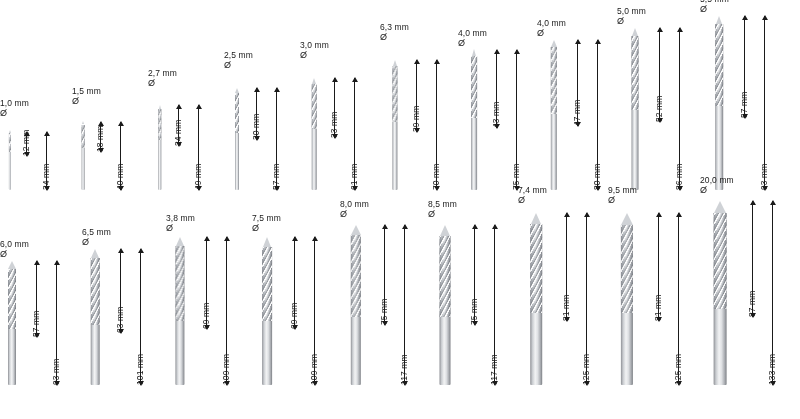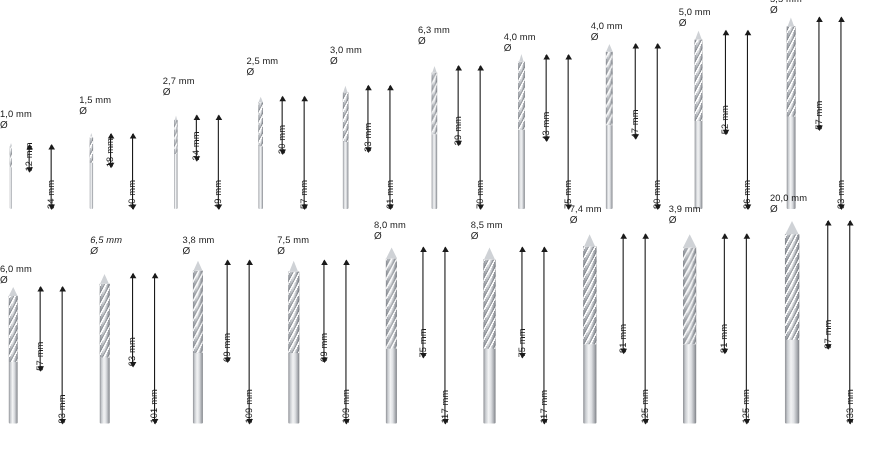--- a/index.html
+++ b/index.html
@@ -388,21 +388,21 @@
       </div>
       <div class="dim" style="left:56px; bottom:0px; height:124px;">
         <div class="line" style="height:124px;"></div>
         <div class="arrow up"></div>
           <div class="arrow down"></div>
         <div class="dimtext" style="bottom:0;">93 mm</div>
       </div>
     </div>
 
     <div class="bit" style="left:82px; bottom:34px;">
-      <div class="bit-label" style="left:0px; bottom:152px;font-style:italic;">
+      <div class="bit-label" style="left:0px; bottom:138px;">
         <span>6,5 mm</span>
         <span class="dia">Ø</span>
       </div>
       <div class="drill" style="left:13px; height:136px;">
         <div class="shank" style="width:8.6px; height:60px;"></div>
         <div class="flute" style="width:8.6px; height:67px; bottom:60px;"></div>
         <div class="tip" style="bottom:127px; border-width:0 4.3px 9px 4.3px; border-bottom-color:#cfd2d6;"></div>
       </div>
       <div class="dim" style="left:38px; bottom:52px; height:84px;">
         <div class="line" style="height:84px;"></div>
@@ -533,21 +533,21 @@
       <div class="dim" style="left:68px; bottom:0px; height:172px;">
         <div class="line" style="height:172px;"></div>
         <div class="arrow up"></div>
           <div class="arrow down"></div>
         <div class="dimtext" style="bottom:0;">125 mm</div>
       </div>
     </div>
 
     <div class="bit" style="left:608px; bottom:34px;">
       <div class="bit-label" style="left:0px; bottom:180px;">
-        <span>3,9 mm</span>
+        <span>9,5 mm</span>
         <span class="dia">Ø</span>
       </div>
       <div class="drill" style="left:19px; height:172px;">
         <div class="shank" style="width:12.2px; height:72px;"></div>
         <div class="flute" style="width:12.2px; height:88px; bottom:72px;"></div>
         <div class="tip" style="bottom:160px; border-width:0 6.1px 12px 6.1px; border-bottom-color:#cfd2d6;"></div>
       </div>
       <div class="dim" style="left:50px; bottom:64px; height:108px;">
         <div class="line" style="height:108px;"></div>
         <div class="arrow up"></div>

